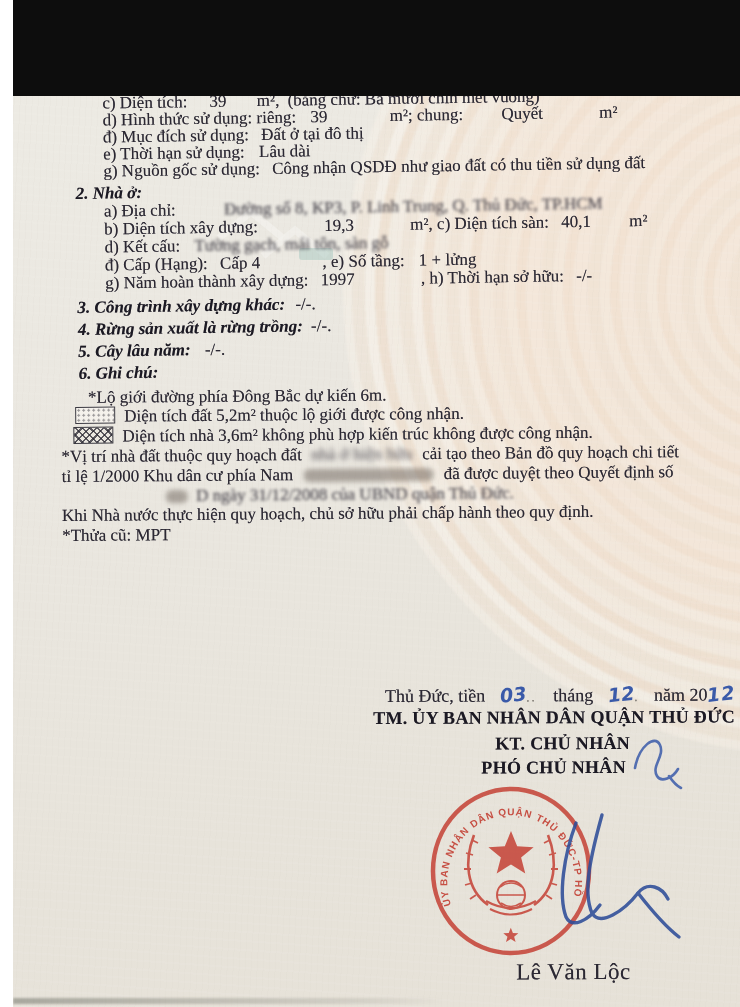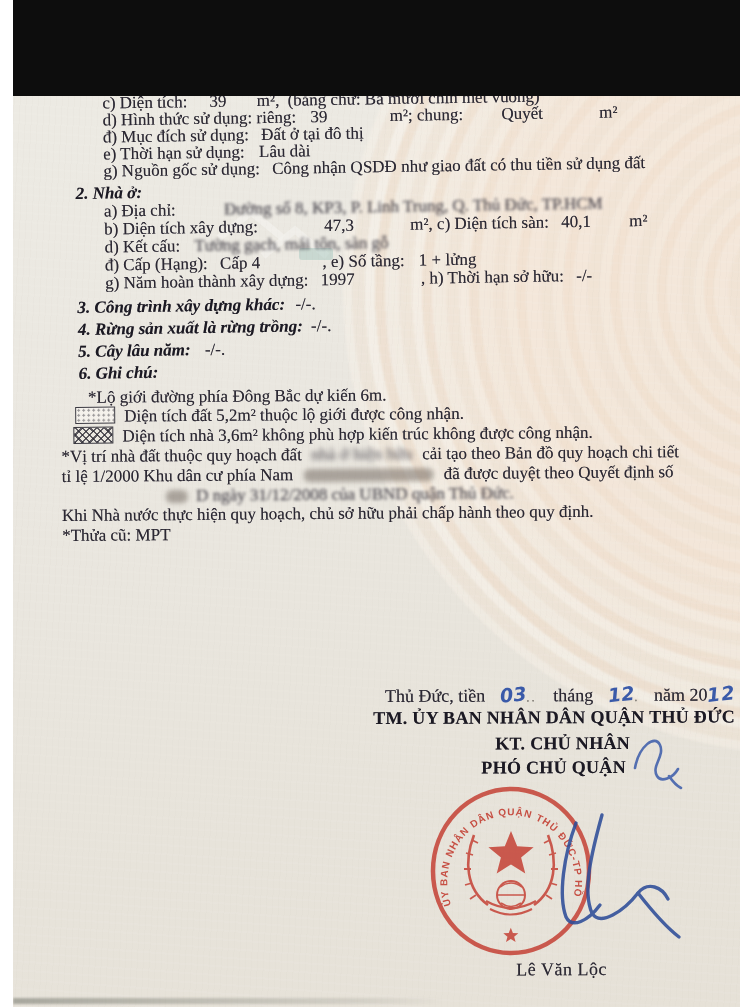--- a/index.html
+++ b/index.html
@@ -118,21 +118,21 @@
 
     <div class="ln bi" style="left:60px;top:184px">2. Nhà ở:</div>
 
     <div class="ln" style="left:88px;top:202px">
       <span>a) Địa chỉ:</span>
       <i class="g" style="width:44px"></i><span class="blur2">Đường số 8, KP3, P. Linh Trung, Q. Thủ Đức, TP.HCM</span>
     </div>
 
     <div class="ln" style="left:88px;top:220px">
       <span>b) Diện tích xây dựng:</span>
-      <i class="g" style="width:62px"></i><span>47,3</span>
+      <i class="g" style="width:62px"></i><span>19,3</span>
       <i class="g" style="width:52px"></i><span>m², c) Diện tích sàn:</span>
       <i class="g" style="width:8px"></i><span>40,1</span>
       <i class="g" style="width:34px"></i><span>m²</span>
     </div>
 
     <div class="ln" style="left:88px;top:238px">
       <span>d) Kết cấu:</span>
       <i class="g" style="width:10px"></i><span class="blur2">Tường gạch, mái tôn, sàn gỗ</span>
     </div>
 
@@ -196,22 +196,22 @@
   <div class="blk3">
     <div class="ln signdate" style="left:372px;top:684px">
       <span>Thủ Đức, tiền</span>
       <i class="g" style="width:10px"></i><span class="hand">03</span><span class="dots">..</span>
       <i class="g" style="width:12px"></i><span>tháng</span>
       <i class="g" style="width:10px"></i><span class="hand">12</span><span class="dots">.</span>
       <i class="g" style="width:10px"></i><span>năm 20</span><span class="hand handsmall">12</span>
     </div>
     <div class="ln b authority" style="left:360px;top:708px">TM. ỦY BAN NHÂN DÂN QUẬN THỦ ĐỨC</div>
     <div class="ln b authority" style="left:482px;top:734px">KT. CHỦ NHÂN</div>
-    <div class="ln b authority" style="left:468px;top:758px">PHÓ CHỦ QUẬN</div>
-    <div class="ln" style="left:502px;top:960px;font-size:18px;letter-spacing:.5px">Lê Văn Lộc</div>
+    <div class="ln b authority" style="left:468px;top:758px">PHÓ CHỦ NHÂN</div>
+    <div class="ln" style="left:502px;top:960px;font-size:23px;letter-spacing:.5px">Lê Văn Lộc</div>
   </div>
 
   <svg class="apprv" width="56" height="64" viewBox="0 0 56 64">
     <path d="M6 42 C10 20 26 8 31 19 C36 30 22 40 28 50 C32 57 44 52 49 43 M40 50 C44 56 48 60 52 62" fill="none" stroke="#3a5aa9" stroke-width="2.6" stroke-linecap="round" opacity=".85"></path>
   </svg>
 
   <svg class="seal" width="170" height="176" viewBox="0 0 170 176">
     <g opacity=".88">
       <ellipse cx="85" cy="88" rx="78" ry="82" fill="none" stroke="#c6463a" stroke-width="4.5"></ellipse>
       <defs>

